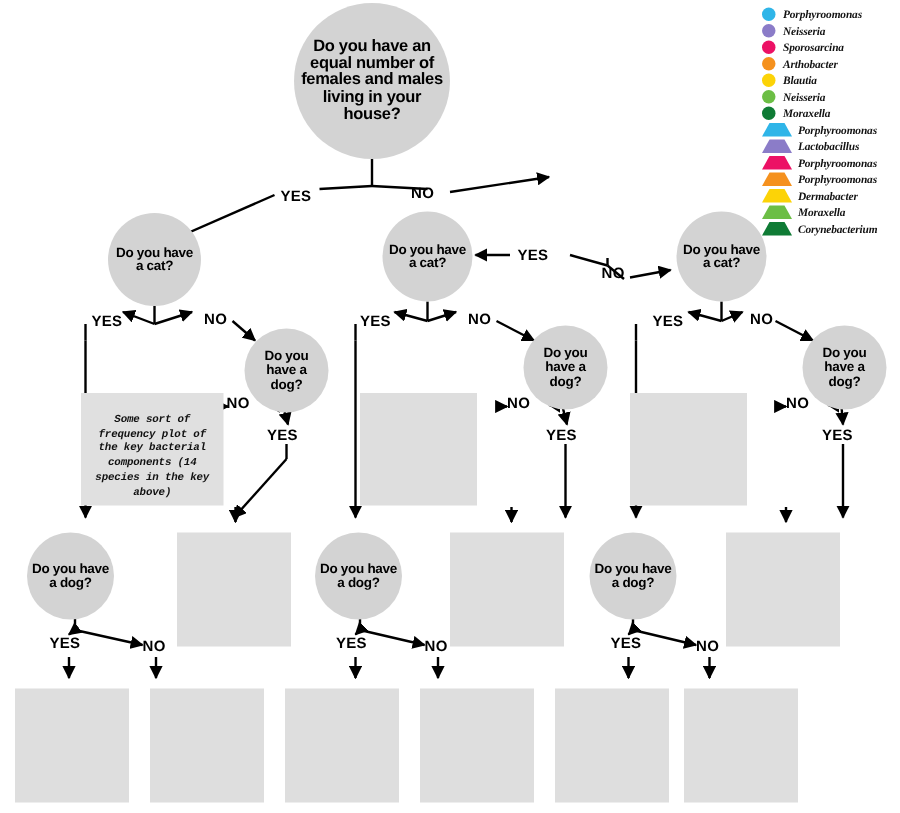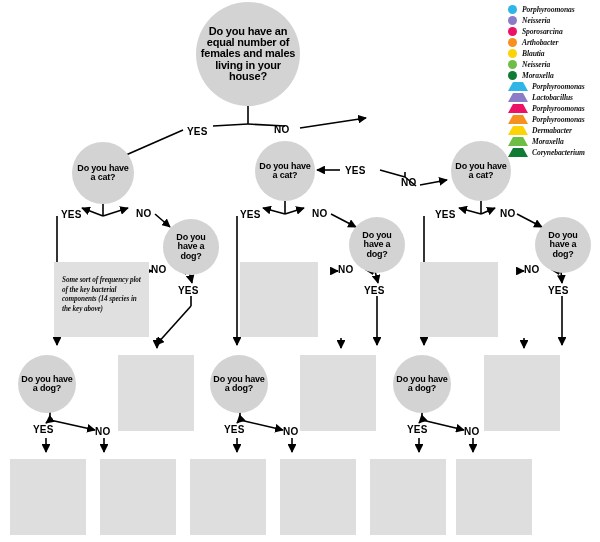--- a/index.html
+++ b/index.html
@@ -36,28 +36,29 @@
   .plot{
     position:absolute;
     background:#dedede;
     z-index:1;
     box-sizing:border-box;
   }
   .plot.withtext{
     background:#e0e0e0;
   }
   .plotcaption{
-    font-family:Liberation Serif, serif;
+    font-family:Liberation Mono, monospace;
     font-style:italic;
     font-weight:bold;
     font-size:7.2px;
     line-height:1.35;
     color:#111;
     padding:14px 8px 0 8px;
     letter-spacing:-0.1px;
+    text-align:center;
   }
 
   .lbl{
     position:absolute;
     font-size:10px;
     font-weight:bold;
     color:#000;
     letter-spacing:0.2px;
     z-index:4;
     white-space:nowrap;

